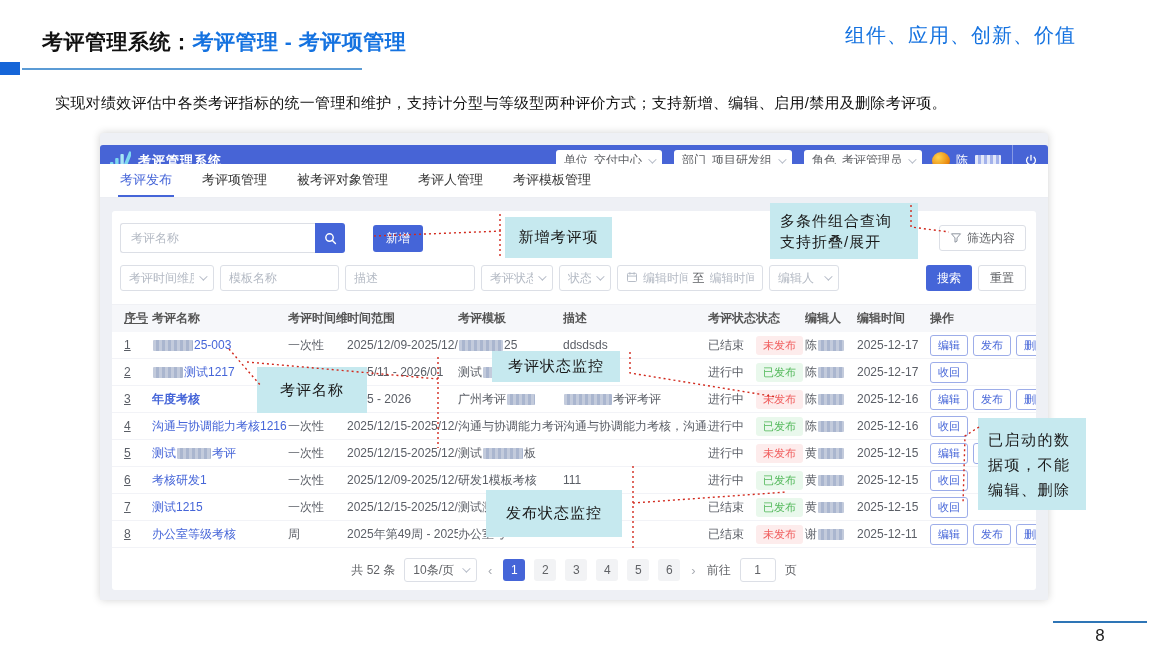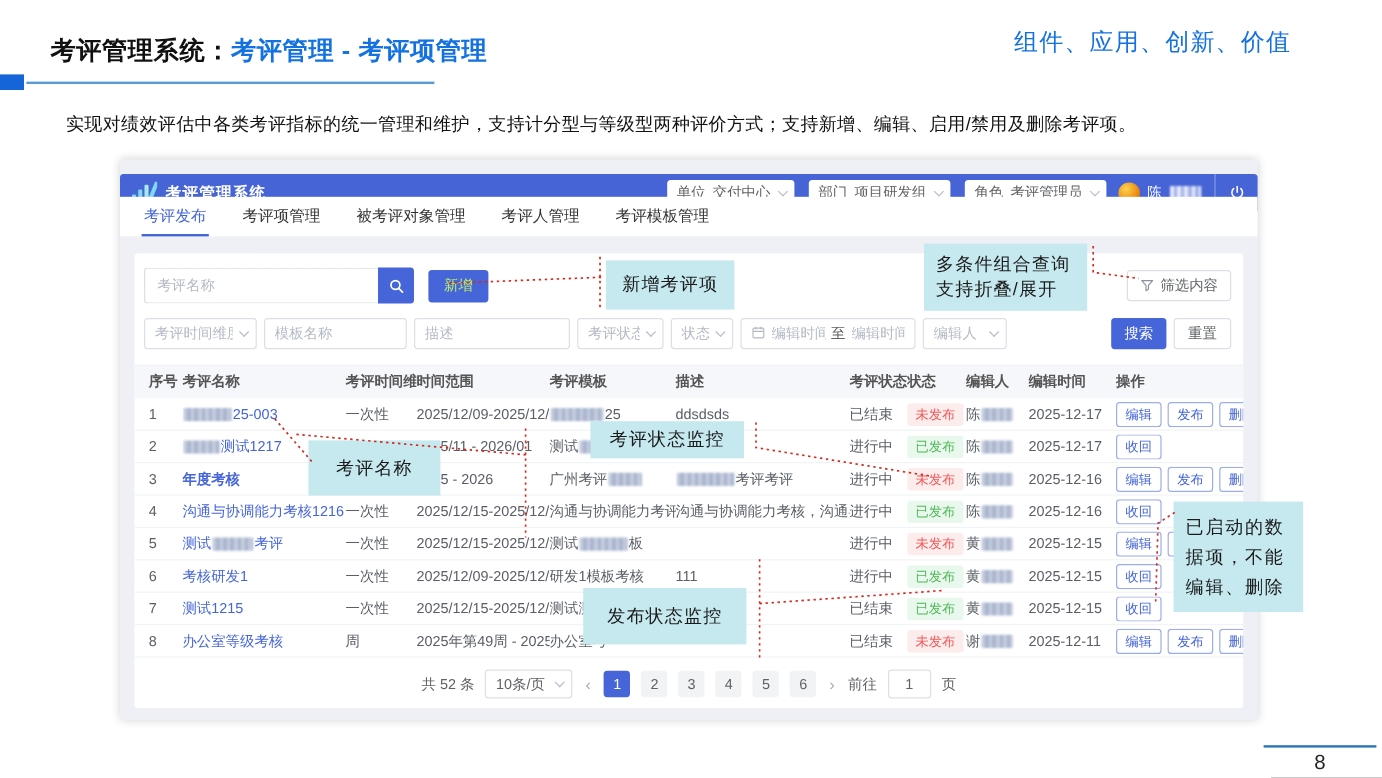--- a/index.html
+++ b/index.html
@@ -45,40 +45,40 @@
   .content{position:absolute;top:65px;left:0;right:0;bottom:0;background:var(--content_bg);}
   .panel{position:absolute;left:12px;right:12px;top:13px;bottom:10px;background:#fff;border-radius:3px;}
 
   
   .srow{display:flex;align-items:center;padding:12px 10px 0 8px;}
   .s-input{width:195px;height:30px;border:1px solid #dcdfe6;border-right:none;border-radius:3px 0 0 3px;
            padding:0 10px;font-size:12px;color:#333;outline:none;}
   .s-input::placeholder{color:#b4bac4;}
   .s-btn{width:30px;height:30px;background:var(--primary);border:none;border-radius:0 3px 3px 0;
          display:flex;align-items:center;justify-content:center;}
-  .add-btn{margin-left:12px;height:27px;padding:0 13px;background:var(--primary);color:#bef264;border:none;
+  .add-btn{margin-left:28px;height:27px;padding:0 13px;background:var(--primary);color:#ffffff;border:none;
            border-radius:3px;font-size:12px;}
   .filter-btn{margin-left:auto;height:26px;padding:0 10px;background:#fff;color:#606266;border:1px solid #dcdfe6;
               border-radius:3px;font-size:12px;display:flex;align-items:center;gap:5px;}
 
   
   .frow{display:flex;align-items:center;gap:6px;padding:12px 8px 13px 8px;border-bottom:1px solid #f0f1f5;}
   .ffield{height:26px;border:1px solid #dcdfe6;border-radius:3px;display:flex;align-items:center;
           padding:0 8px;color:#b4bac4;gap:5px;overflow:hidden;white-space:nowrap;flex-shrink:0;}
   .ffield .ph{flex:1;overflow:hidden;}
   .fsep{color:#606266;flex:none;}
   .fsearch{margin-left:auto;height:26px;padding:0 11px;background:var(--primary);color:#fff;border:none;border-radius:3px;font-size:12px;}
   .freset{height:26px;padding:0 11px;background:#fff;color:#606266;border:1px solid #dcdfe6;border-radius:3px;font-size:12px;margin-right:2px;}
 
   
   .thead,.trow{display:flex;align-items:center;height:27px;}
   .thead{background:#f6f7fa;color:#555;font-weight:bold;}
   .trow{border-bottom:1px solid #f2f3f7;color:#5a5e66;}
   .td{overflow:hidden;white-space:nowrap;flex-shrink:0;padding-right:8px;}
-  .td:first-child{padding-left:12px;}
+  .td:first-child{padding-left:12px;text-decoration:underline;}
   .link{color:var(--primary);}
   .badge{display:inline-block;padding:2px 7px;border-radius:3px;font-size:11px;}
   .badge.red{background:var(--danger_bg);color:var(--danger);}
   .badge.green{background:var(--success_bg);color:var(--success);}
   .abtn{display:inline-block;margin-right:5px;padding:2px 7px;border:1px solid #9dade9;color:var(--primary);
         background:#fff;border-radius:3px;font-size:11px;}
 
   
   .mz{display:inline-block;height:11px;border-radius:1px;vertical-align:middle;margin:0 1px;
       background:repeating-linear-gradient(90deg,#c3cbdc 0 3px,#aab6cf 3px 6px);filter:blur(.7px);}
@@ -89,21 +89,21 @@
   .psize{height:24px;border:1px solid #dcdfe6;border-radius:3px;display:flex;align-items:center;gap:8px;padding:0 8px;color:#606266;}
   .parrow{color:#a8abb2;font-size:13px;padding:0 2px;}
   .pnum{width:22px;height:22px;border-radius:3px;background:#f2f3f5;display:flex;align-items:center;justify-content:center;}
   .pnum.active{background:var(--primary);color:#fff;}
   .goto-input{width:36px;height:24px;border:1px solid #dcdfe6;border-radius:3px;text-align:center;font-size:12px;color:#606266;outline:none;}
 
   
   .callout{position:absolute;background:var(--callout);color:#1a1a1a;font-size:15px;z-index:20;
            display:flex;align-items:center;justify-content:center;text-align:center;letter-spacing:1px;}
   #co-add{left:505px;top:217px;width:107px;height:41px;}
-  #co-query{left:770px;top:203px;width:136px;height:56px;justify-content:flex-start;text-align:left;
+  #co-query{left:770px;top:203px;width:148px;height:56px;justify-content:flex-start;text-align:left;
             padding:6px 10px;white-space:pre-line;line-height:21px;}
   #co-name{left:257px;top:367px;width:110px;height:46px;}
   #co-status{left:492px;top:351px;width:128px;height:31px;}
   #co-pub{left:486px;top:490px;width:136px;height:47px;}
   #co-started{left:978px;top:418px;width:108px;height:92px;align-items:flex-start;justify-content:flex-start;
               text-align:left;padding:9px 10px;line-height:25px;letter-spacing:1.5px;}
   .leaders{position:absolute;left:0;top:0;z-index:21;pointer-events:none;}
 </style>
 </head>
 <body>

